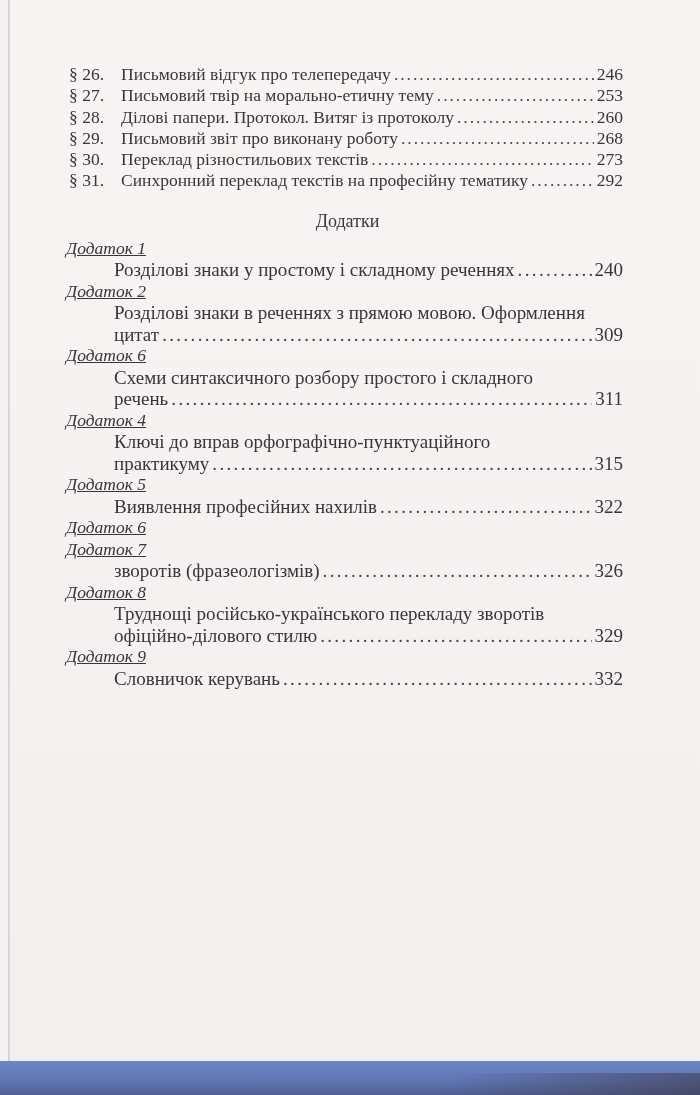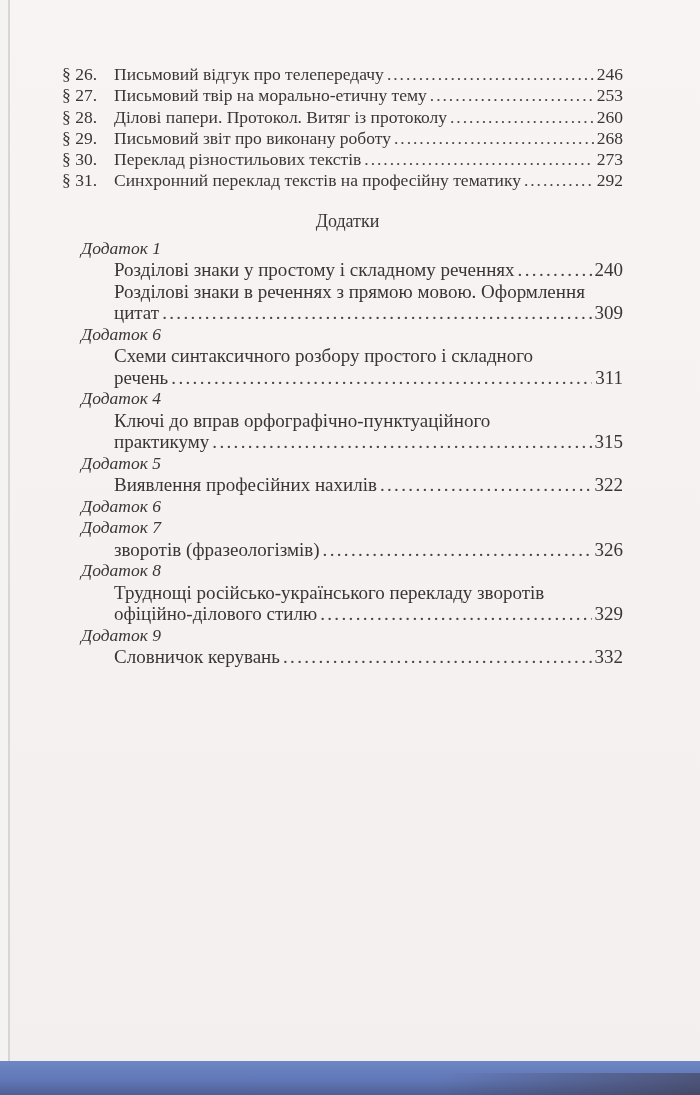--- a/index.html
+++ b/index.html
@@ -23,39 +23,41 @@
     position: absolute; right: 0; bottom: 0; width: 260px; height: 22px;
     background: linear-gradient(90deg, rgba(60,55,70,0) 0%, rgba(60,55,70,0.55) 100%);
   }
   .content {
     position: absolute; left: 52px; top: 64px; width: 561px;
   }
   .row {
     display: flex; align-items: center;
     font-size: 17.5px; line-height: 21.3px; height: 21.3px;
     white-space: nowrap;
+    margin-left: 7px;
   }
   .num { width: 52px; flex: none; }
   .title { flex: none; }
   .leader {
     flex: 1 1 auto; overflow: hidden; margin: 0 3px;
     letter-spacing: 2.6px; color: #4a4546;
   }
   .leader::before {
     content: ". . . . . . . . . . . . . . . . . . . . . . . . . . . . . . . . . . . . . . . . . . . . . . . . . . . . . . . . . . . . . . . . . . . . . . . . . . . . . . . . . . . . . . . . . .";
     letter-spacing: -1.2px;
   }
   .page-no { flex: none; text-align: right; }
   .heading {
     text-align: center; font-weight: normal; font-size: 18px;
     margin: 18px 0 6px 0; padding-left: 10px; height: 22px; line-height: 22px;
   }
   .appx-label {
     font-style: italic; font-size: 17.5px; line-height: 21.5px; height: 21.5px;
-    margin-left: 19px;
+    margin-left: 4px;
+    text-decoration: underline;
   }
   .appx-line {
     display: flex; align-items: flex-start;
     font-size: 19px; line-height: 21.5px; height: 21.5px;
     padding-left: 52px; white-space: nowrap;
   }
   .appx-line.plain { display: block; }
 </style>
 </head>
 <body>
@@ -102,20 +104,21 @@
 
     <div class="heading">Додатки</div>
 
     <div class="appx-label">Додаток 1</div>
     <div class="appx-line">
       <span class="title">Розділові знаки у простому і складному реченнях</span>
       <span class="leader"></span>
       <span class="page-no">240</span>
     </div>
 
+    <div class="appx-label">Додаток 2</div>
     <div class="appx-line plain">Розділові знаки в реченнях з прямою мовою. Оформлення</div>
     <div class="appx-line">
       <span class="title">цитат</span>
       <span class="leader"></span>
       <span class="page-no">309</span>
     </div>
 
     <div class="appx-label">Додаток 6</div>
     <div class="appx-line plain">Схеми синтаксичного розбору простого і складного</div>
     <div class="appx-line">

